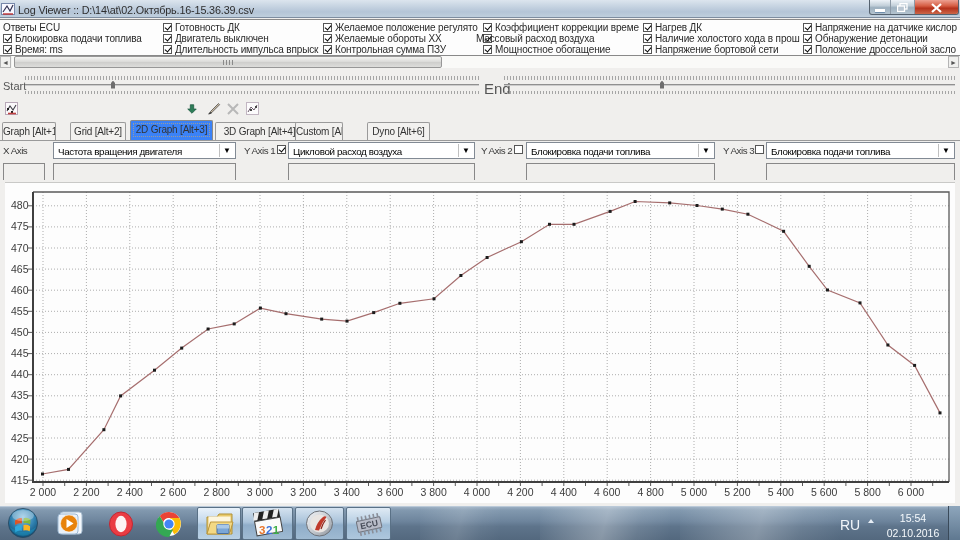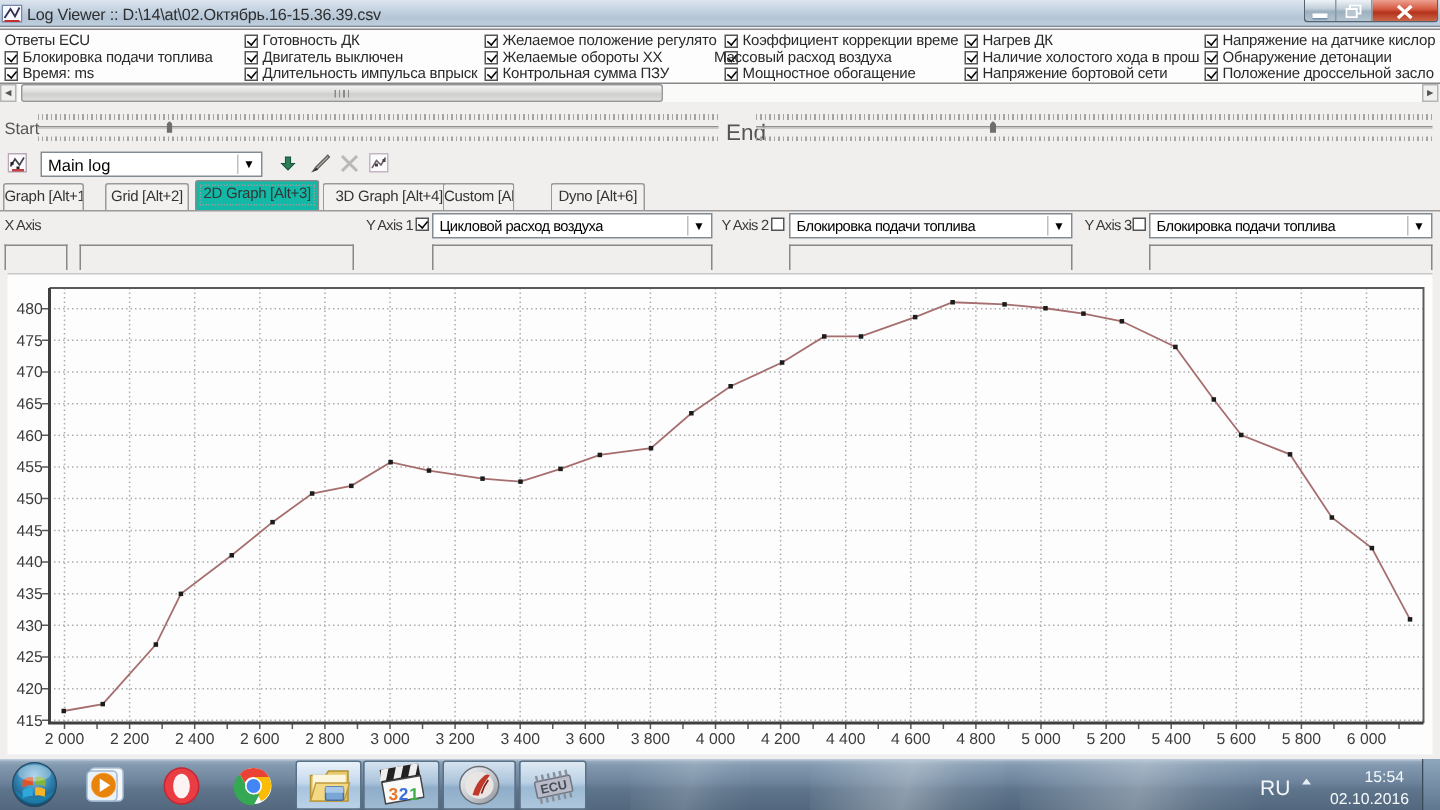--- a/index.html
+++ b/index.html
@@ -120,52 +120,52 @@
  </div>
 </div>
 <div id="mainrow">
  <svg style="position:absolute;left:5px;top:4px" width="14" height="14" viewBox="0 0 14 14">
   <rect x="0.5" y="0.5" width="12" height="12" fill="#fbf9fb" stroke="#b8a8b8"></rect>
   <path d="M2 9 L5 4 L8 8 L11 3" stroke="#404048" stroke-width="1.1" fill="none"></path>
   <rect x="2" y="6" width="2" height="2" fill="#222"></rect>
       <rect x="6" y="9" width="2" height="2" fill="#222"></rect>
   <path d="M3 11.5 H11" stroke="#c04040" stroke-width="1.6"></path>
  </svg>
- <div class="combo" style="left:27px;top:3px;width:148px;color:#000">
-   <div class="tx" style="color:#000;font-size:11px;letter-spacing:0">Main log</div>
-      <div class="btn"></div>
- </div>
  <svg style="position:absolute;left:186px;top:5px" width="12" height="12" viewBox="0 0 14 14">
    <path d="M5 2 h4 v5 h3 l-5 5 -5 -5 h3 z" fill="#2e7d58" stroke="#14543a" stroke-width="0.8"></path>
  </svg>
  <svg style="position:absolute;left:207px;top:4px" width="14" height="14" viewBox="0 0 14 14">
    <path d="M11.5 1.5 l-8 8 -1.8 2.6 2.9 -1.4 8 -8 z" fill="#c9b9a0" stroke="#5f5f5f" stroke-width="0.9"></path>
    <path d="M1.7 12.1 l2.2 -2.2 1.2 1.2 -3.2 1.2 z" fill="#2a2a2a"></path>
  </svg>
  <svg style="position:absolute;left:227px;top:5px" width="12" height="12" viewBox="0 0 12 12">
    <path d="M1 1 L11 11 M11 1 L1 11" stroke="#b8b8b8" stroke-width="2"></path>
  </svg>
  <svg style="position:absolute;left:246px;top:4px" width="14" height="14" viewBox="0 0 14 14">
   <rect x="0.5" y="0.5" width="12" height="12" fill="#fcfbfc" stroke="#c2b6c2"></rect>
   <path d="M2 10 L5 5 L8 8 L11 3" stroke="#6a5a6a" stroke-width="1" fill="none"></path>
   <rect x="4" y="7" width="2" height="2" fill="#444"></rect>
       <rect x="9" y="4" width="2" height="2" fill="#444"></rect>
  </svg>
 </div>
 <div id="tabs">
  <div class="tab" style="left:2px;width:54px">Graph [Alt+1]</div>
  <div class="tab" style="left:70px;width:56px">Grid [Alt+2]</div>
- <div class="tab" style="left:130px;width:83px;top:0;height:20px;background:#14b8a6;border-color:#8a8a8a;z-index:2;outline:1px dotted #9a9a9a;outline-offset:-4px">2D Graph [Alt+3]</div>
+ <div class="tab" style="left:130px;width:83px;top:0;height:20px;background:#3b82f6;border-color:#8a8a8a;z-index:2;outline:1px dotted #9a9a9a;outline-offset:-4px">2D Graph [Alt+3]</div>
  <div class="tab" style="left:215px;width:89px">3D Graph [Alt+4]</div>
  <div class="tab" style="left:295px;width:48px">Custom [Alt+5]</div>
  <div class="tab" style="left:367px;width:63px">Dyno [Alt+6]</div>
  <div style="position:absolute;left:0;top:20px;width:960px;height:1px;background:#9a9a9a"></div>
 </div>
 <div id="axisrow">
  <div style="position:absolute;left:3px;top:4px">X Axis</div>
+ <div class="combo" style="left:53px;top:1px;width:183px">
+      <div class="tx">Частота вращения двигателя</div>
+      <div class="btn"></div>
+    </div>
  <div style="position:absolute;left:244px;top:4px">Y Axis 1</div>
  <div class="cb" style="left:277px;top:4px"></div>
  <div class="combo" style="left:288px;top:1px;width:187px">
       <div class="tx">Цикловой расход воздуха</div>
       <div class="btn"></div>
     </div>
  <div style="position:absolute;left:481px;top:4px">Y Axis 2</div>
  <div class="cb ub" style="left:514px;top:4px"></div>
  <div class="combo" style="left:526px;top:1px;width:189px">
       <div class="tx">Блокировка подачи топлива</div>
@@ -347,17 +347,17 @@
    <rect x="5" y="8" width="24" height="11" rx="1" fill="#b8bcc8" stroke="#70747e"></rect>
    <g stroke="#8a8e98" stroke-width="1.6">
     <path d="M7 8 V4 M11 8 V4 M15 8 V4 M19 8 V4 M23 8 V4 M27 8 V4"></path>
     <path d="M7 19 v4 M11 19 v4 M15 19 v4 M19 19 v4 M23 19 v4 M27 19 v4"></path>
    </g>
    <text x="8" y="16.5" font-family="Liberation Sans" font-weight="bold" font-size="8.5" fill="#474c58">ECU</text>
   </g>
  </svg>
  <div style="position:absolute;left:840px;top:11px;font-size:14px;color:#f2f6fa">RU</div>
  <div style="position:absolute;left:868px;top:13px;width:0;height:0;border-left:3.5px solid transparent;border-right:3.5px solid transparent;border-bottom:4.5px solid #e8eef5"></div>
- <div style="position:absolute;left:890px;top:6px;width:46px;font-size:10.5px;color:#f6fafd;text-align:right">15:54</div>
+ <div style="position:absolute;left:890px;top:6px;width:46px;font-size:10.5px;color:#f6fafd;text-align:center">15:54</div>
  <div style="position:absolute;left:886px;top:21px;width:54px;font-size:10.5px;color:#f6fafd;text-align:center">02.10.2016</div>
  <div style="position:absolute;left:948px;top:0;width:1px;height:34px;background:#3a4a5a"></div>
  <div style="position:absolute;left:949px;top:0;width:11px;height:34px;background:linear-gradient(180deg,#8ea6bc,#5f7890)"></div>
 </div>
 
 </body></html>

